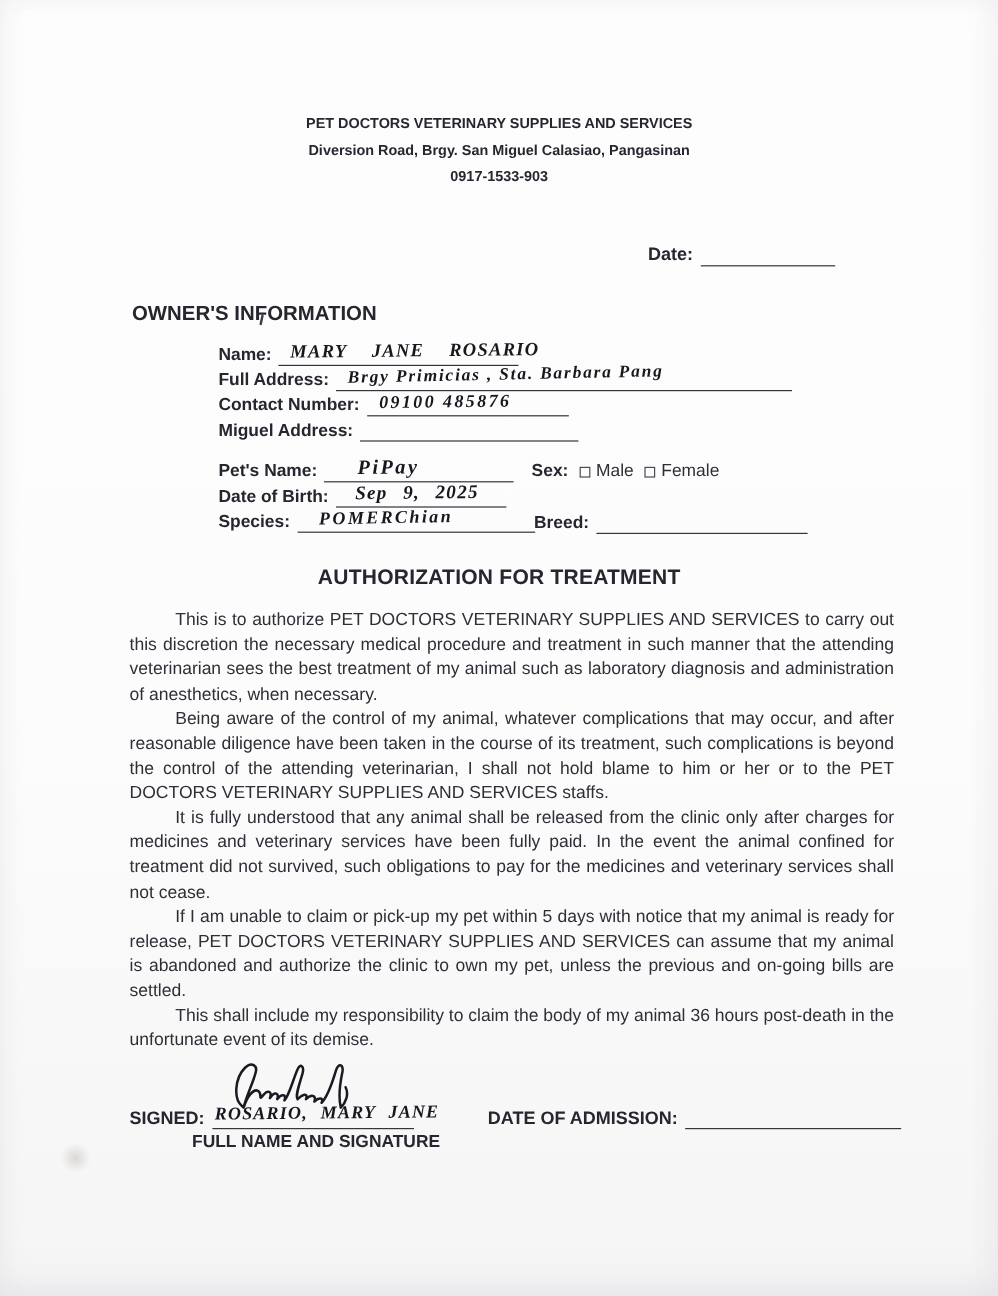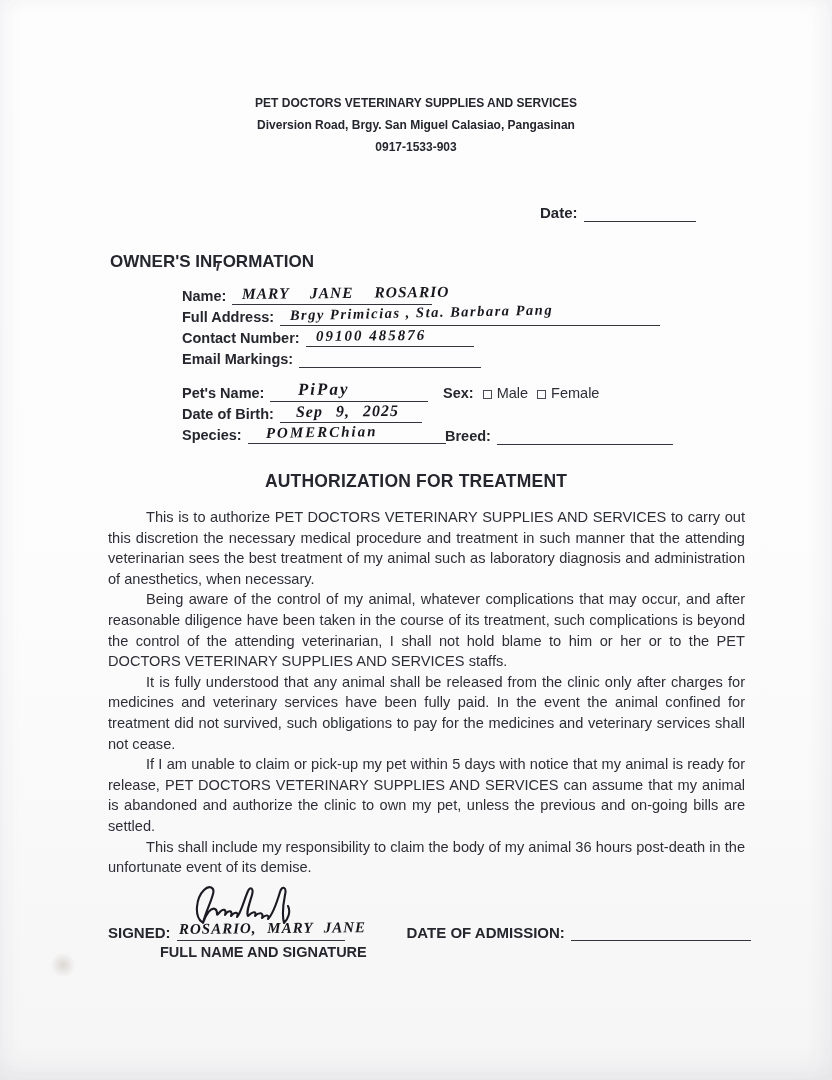--- a/index.html
+++ b/index.html
@@ -178,21 +178,21 @@
     <div class="frow">
       <span class="flabel">Name:</span><span class="blank-line w-name"><span class="hw hw-name">MARY JANE ROSARIO</span></span>
     </div>
     <div class="frow">
       <span class="flabel">Full Address:</span><span class="blank-line w-address"><span class="hw hw-address">Brgy Primicias , Sta. Barbara Pang</span></span>
     </div>
     <div class="frow">
       <span class="flabel">Contact Number:</span><span class="blank-line w-contact"><span class="hw hw-contact">09100 485876</span></span>
     </div>
     <div class="frow">
-      <span class="flabel">Email Markings:</span><span class="blank-line w-email"><span class="hw"></span></span>
+      <span class="flabel">Miguel Address:</span><span class="blank-line w-email"><span class="hw"></span></span>
     </div>
   </div>
 
 
   <div class="animal-fields">
     <div class="frow">
       <span class="flabel">Pet's Name:</span><span class="blank-line w-pet"><span class="hw hw-pet">PiPay</span></span>
     </div>
     <div class="frow">
       <span class="flabel">Date of Birth:</span><span class="blank-line w-dob"><span class="hw hw-dob">Sep 9, 2025</span></span>

